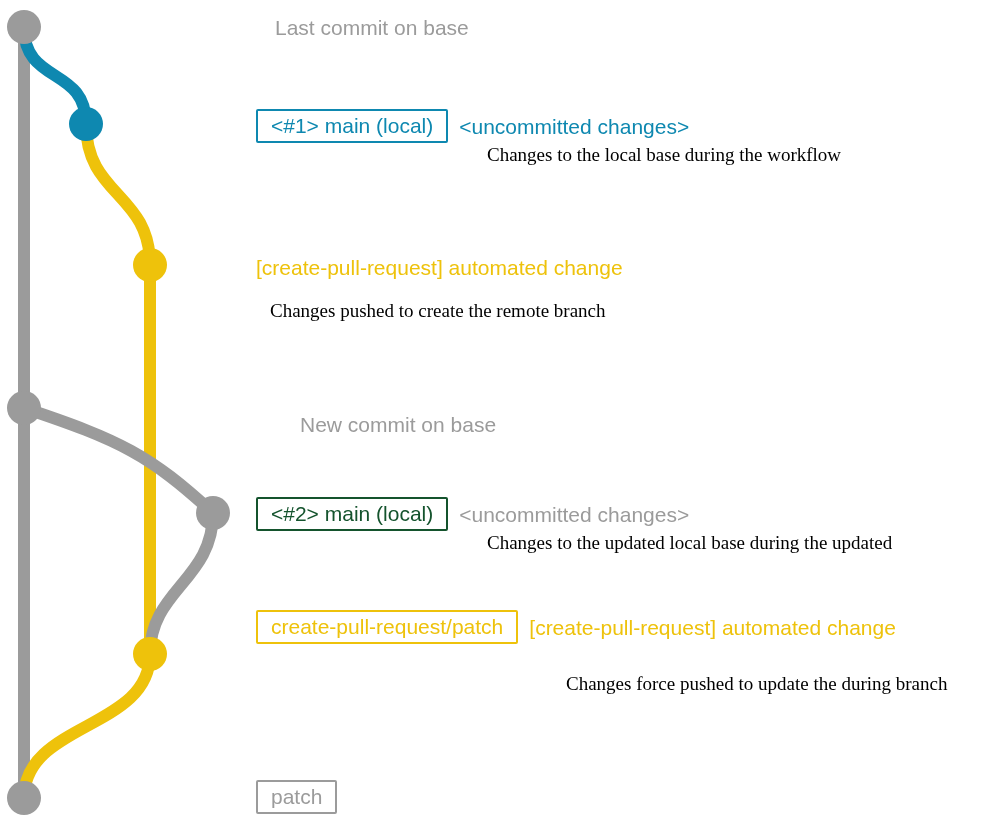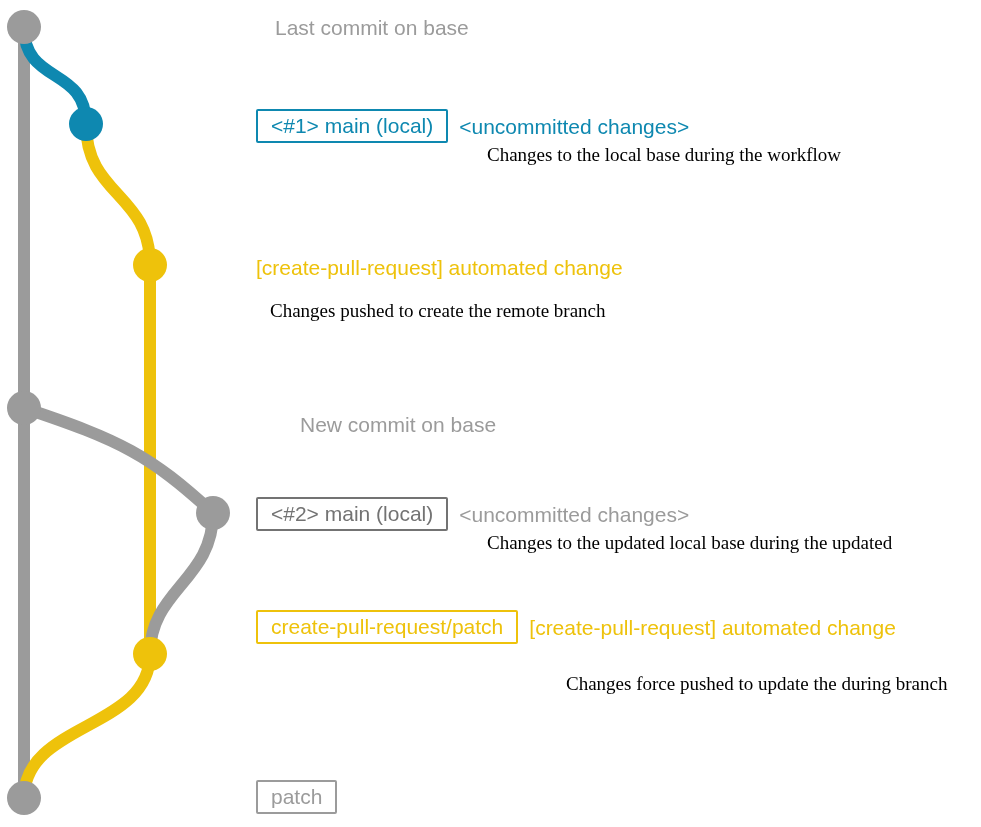--- a/index.html
+++ b/index.html
@@ -107,21 +107,21 @@
       </div>
     </div>
     <div class="commit-note" style="left: 270px; top: 300px;">Changes pushed to create the remote branch</div>
     <div class="commit-row" style="left: 256px; top: 408px; height: 32px; margin-left: 44px;">
       <div class="commit-main">
         <span class="commit-subject" style="color: rgb(155, 155, 155);">New commit on base</span>
       </div>
     </div>
     <div class="commit-row" style="left: 256px; top: 498px; height: 32px;">
       <div class="commit-main">
-        <span class="branch-tag" style="color: #737373;">&lt;#2&gt; main (local)</span>
+        <span class="branch-tag" style="color: #14532d;">&lt;#2&gt; main (local)</span>
         <span class="commit-subject" style="color: rgb(155, 155, 155);">&lt;uncommitted changes&gt;</span>
       </div>
     </div>
     <div class="commit-note" style="left: 487px; top: 532px;">Changes to the updated local base during the updated</div>
     <div class="commit-row" style="left: 256px; top: 611px; height: 32px;">
       <div class="commit-main">
         <span class="branch-tag" style="color: rgb(238, 194, 11);">create-pull-request/patch</span>
         <span class="commit-subject" style="color: rgb(238, 194, 11);">[create-pull-request] automated change</span>
       </div>
     </div>

